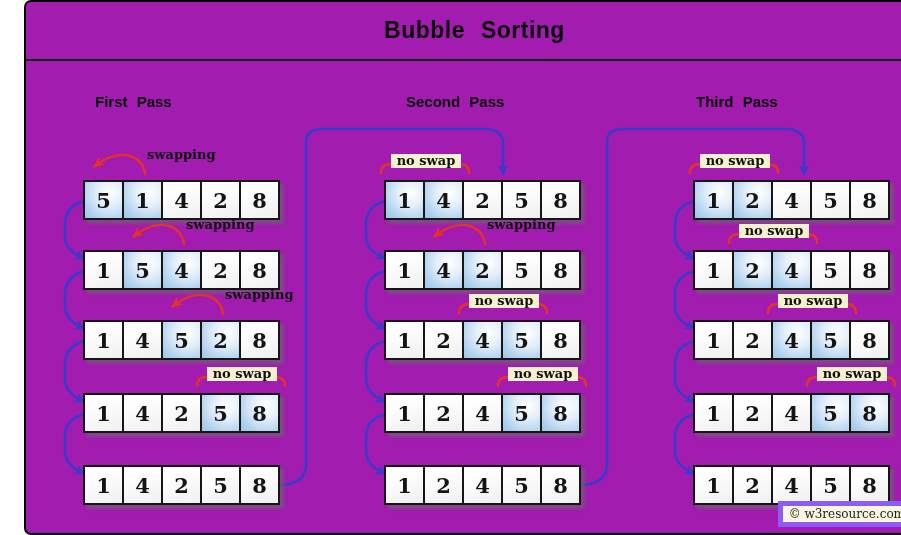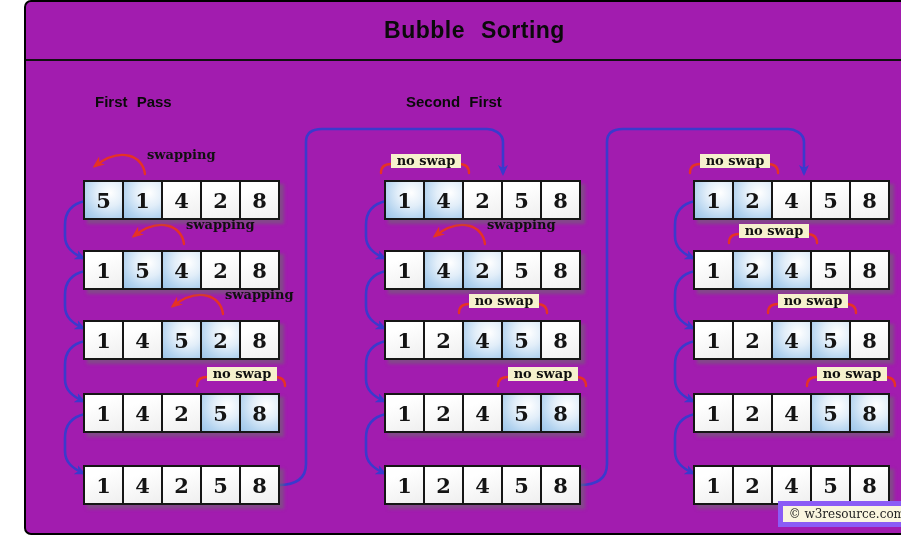--- a/index.html
+++ b/index.html
@@ -29,21 +29,22 @@
 </style>
 </head>
 <body>
 
 <div id="canvas">
   <div class="titlebar">
     <div class="title">Bubble Sorting</div>
   </div>
 
   <div class="pass-header" style="left:69px">First Pass</div>
-  <div class="pass-header" style="left:380px">Second First</div>
+  <div class="pass-header" style="left:380px">Second Pass</div>
+  <div class="pass-header" style="left:670px">Third Pass</div>
 
   <svg id="arrows" width="901" height="535">
     <defs>
       <marker id="ab" markerUnits="userSpaceOnUse" markerWidth="14" markerHeight="12" refX="8" refY="5" orient="auto">
         <path d="M0,0 L11,5 L0,10 L3,5 Z" fill="#3a3acd"></path>
       </marker>
       <marker id="ar" markerUnits="userSpaceOnUse" markerWidth="15" markerHeight="12" refX="9" refY="5" orient="auto">
         <path d="M0,0 L12,5 L0,10 L3.5,5 Z" fill="#e63226"></path>
       </marker>
     </defs>

